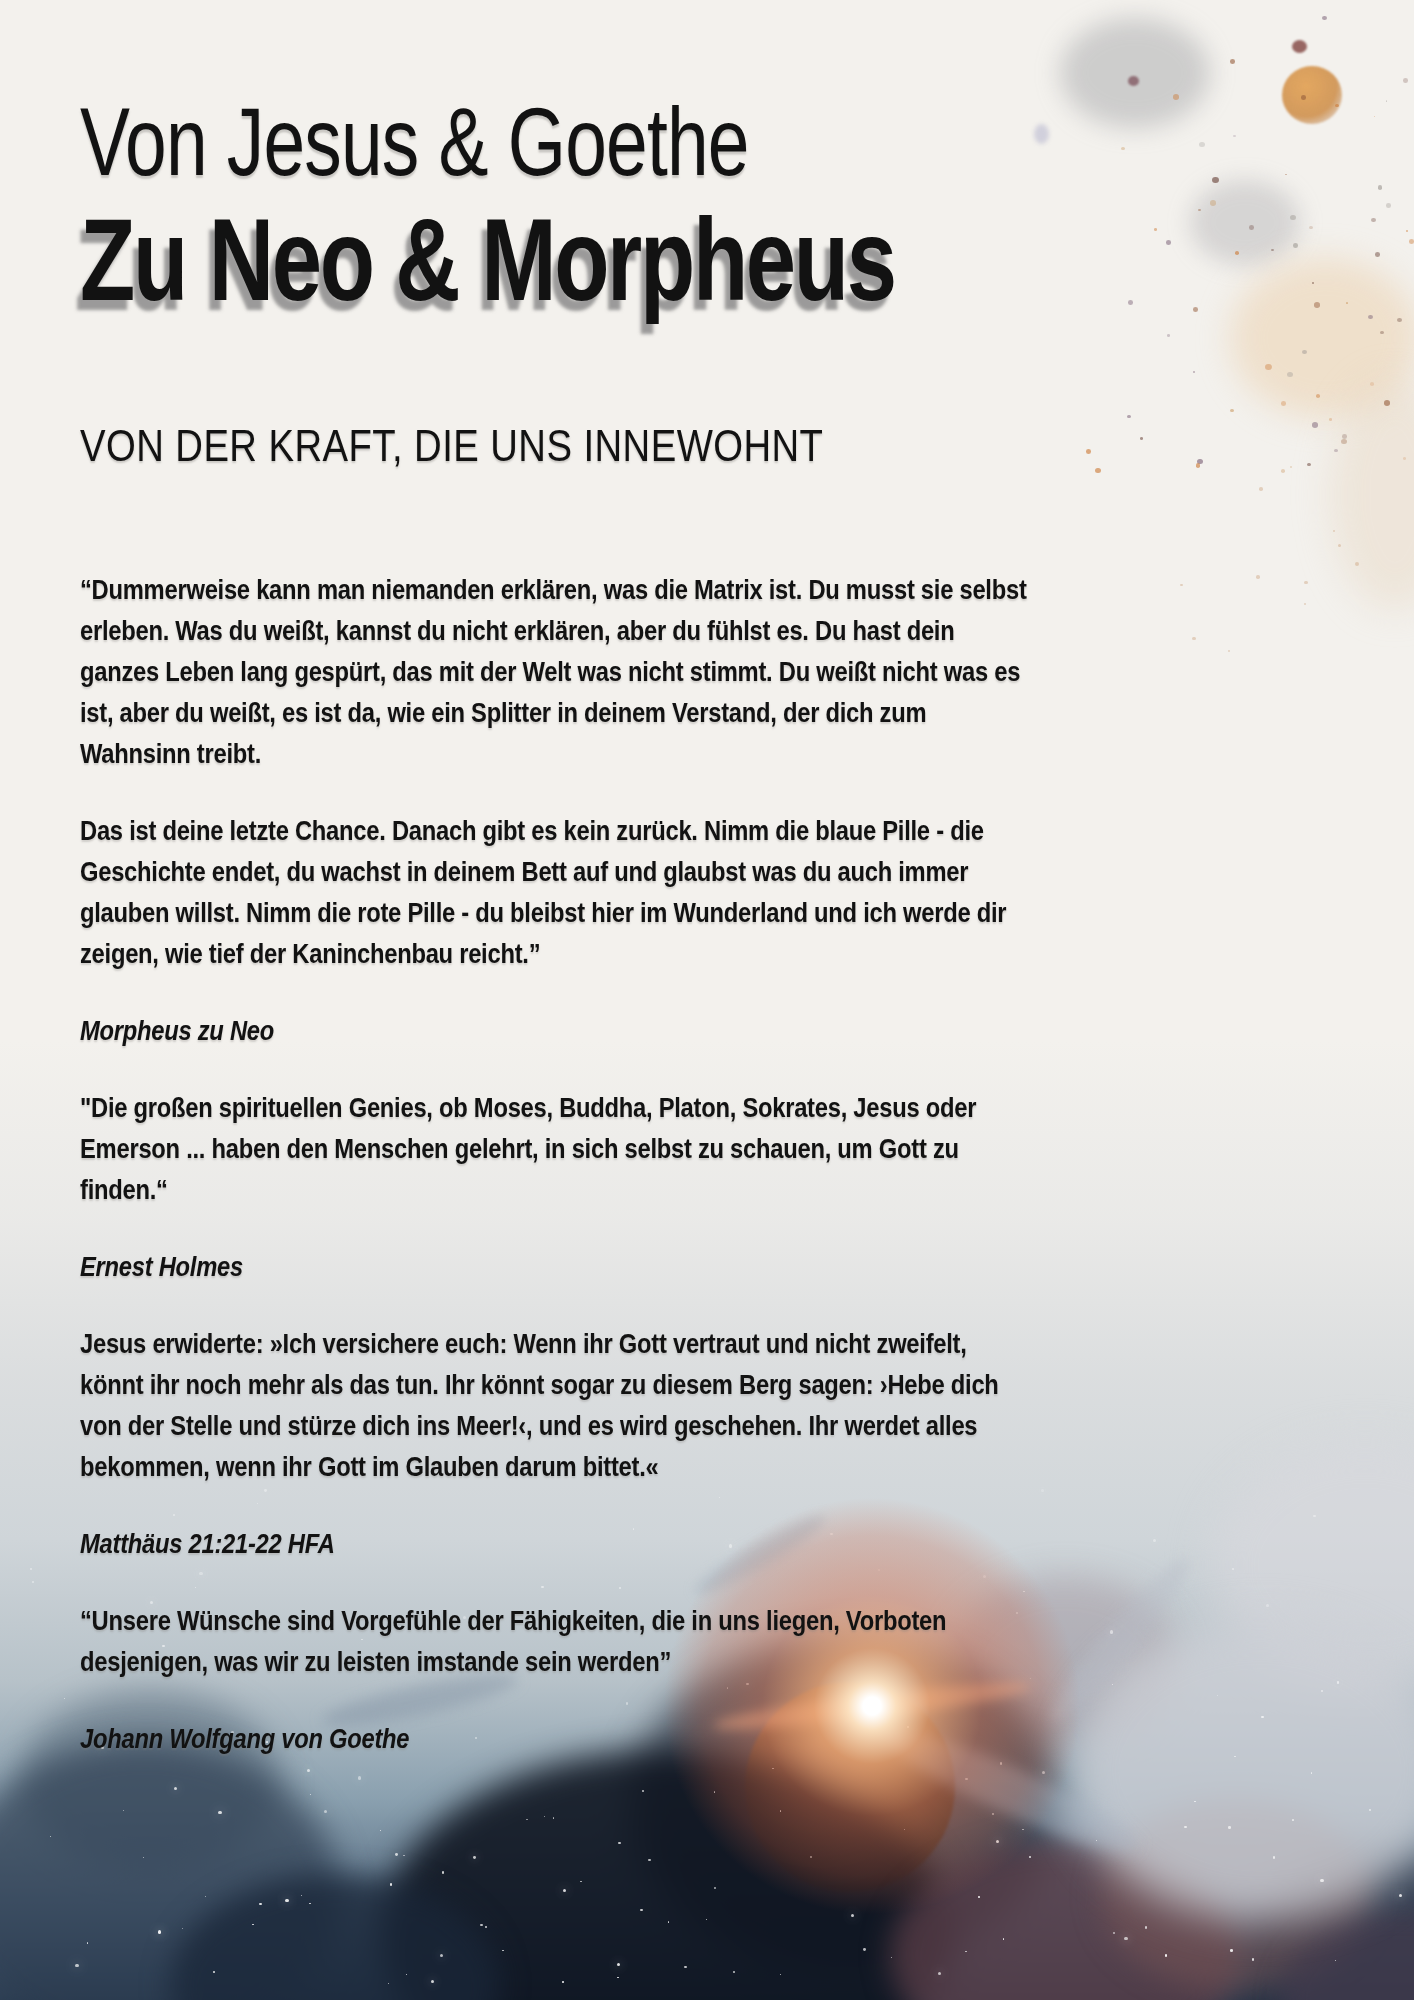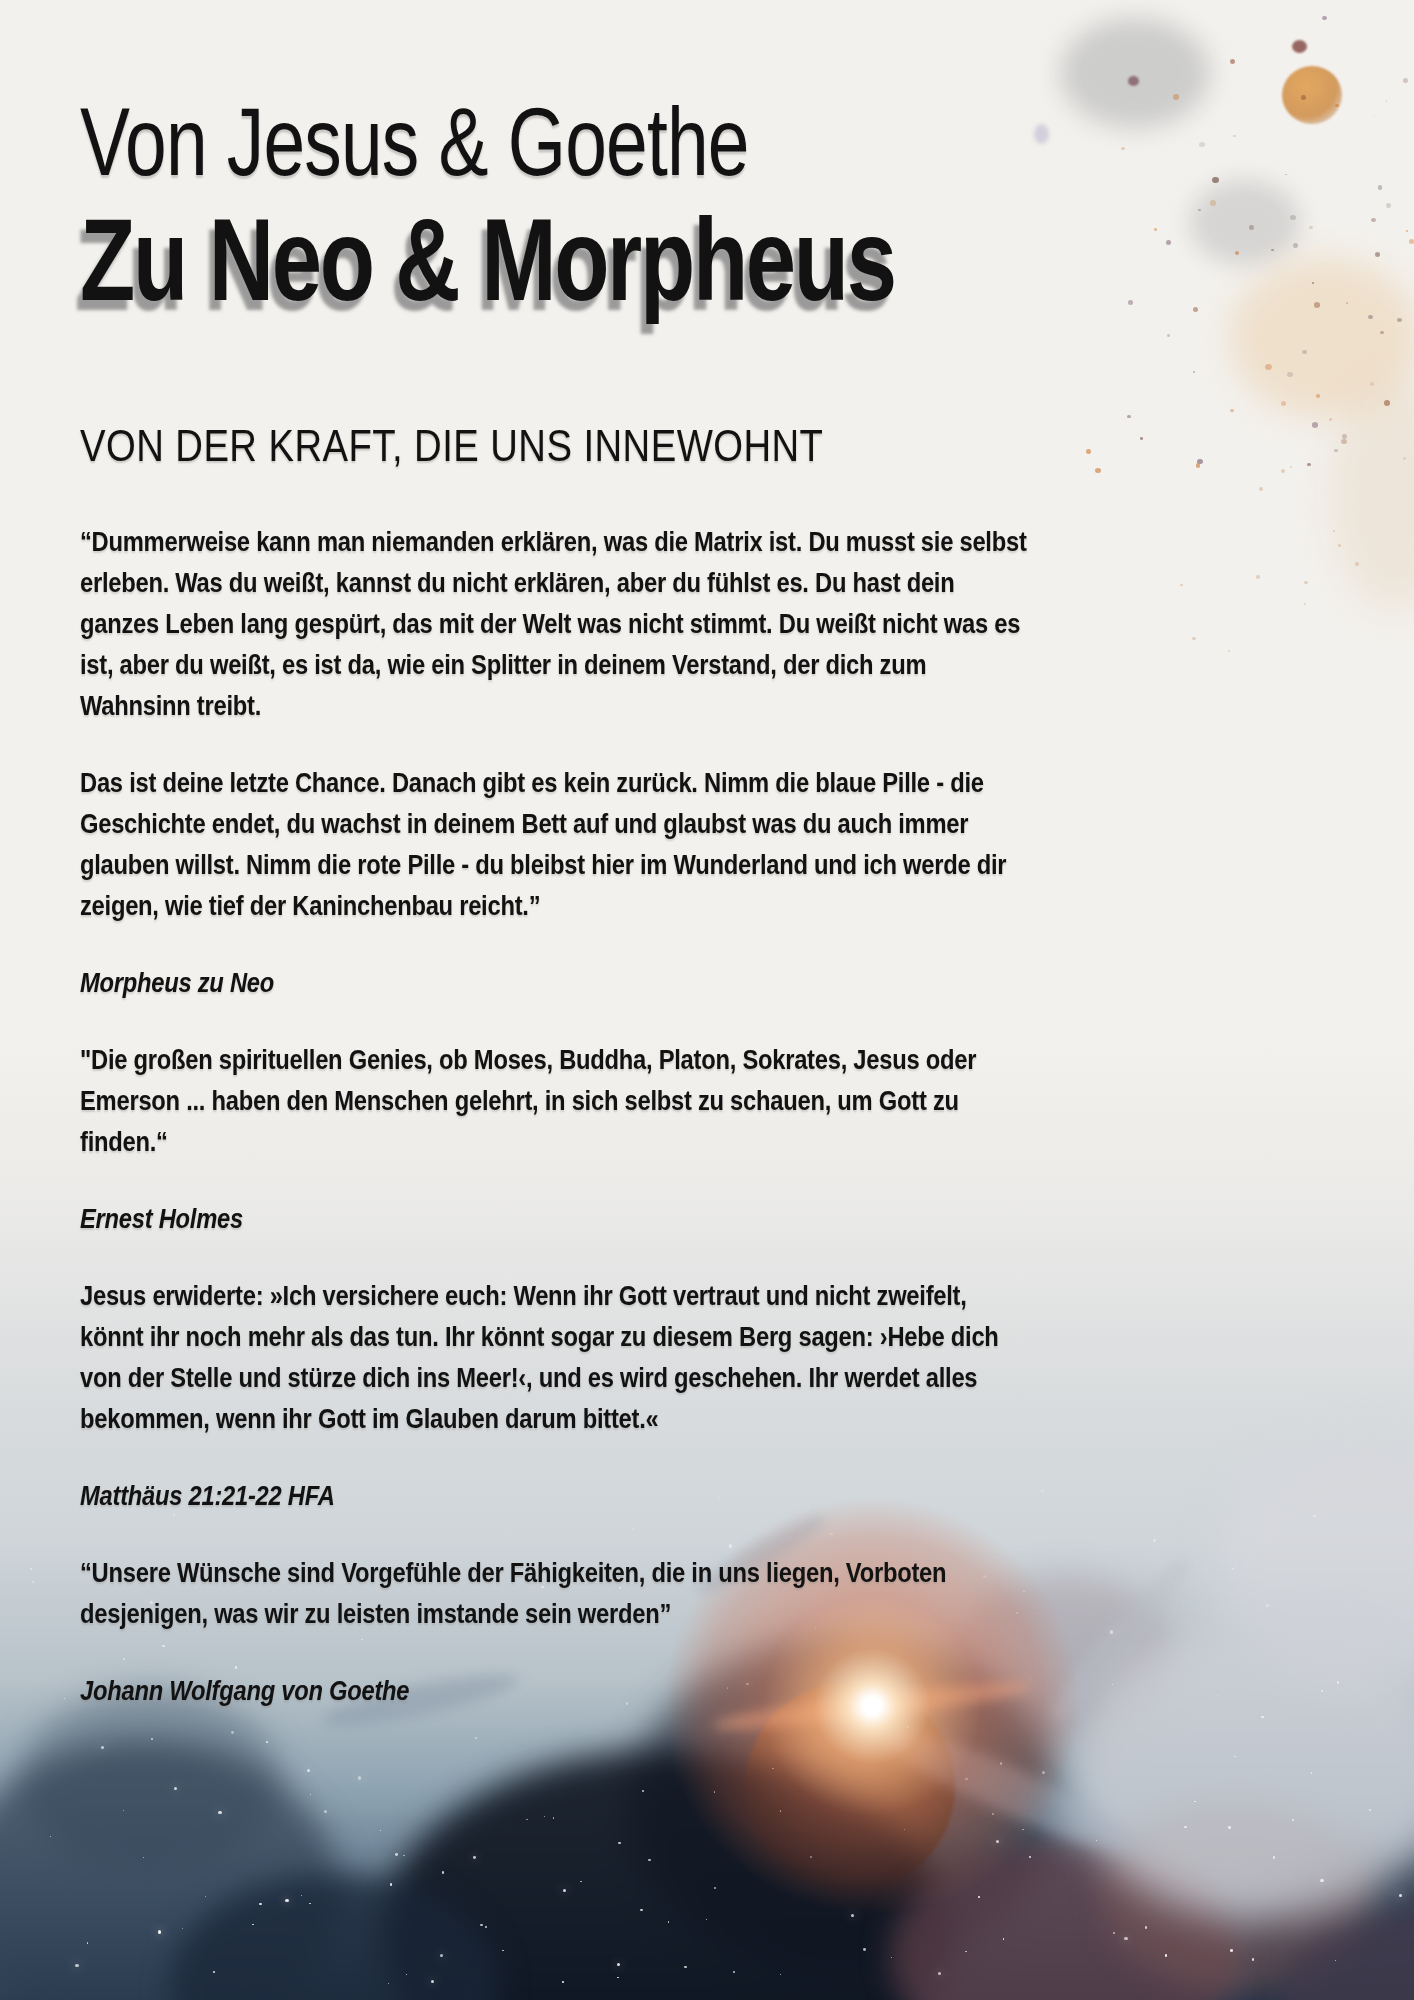--- a/index.html
+++ b/index.html
@@ -66,21 +66,21 @@
     background:rgba(255,196,156,0.5);transform:rotate(-7deg);filter:blur(6px);}
   
   .content{position:absolute;left:80px;top:0;width:1280px;z-index:5;}
   .content > div{transform-origin:0 0;white-space:pre;}
   .h1{margin-top:94px;font-size:96px;line-height:96px;font-weight:400;letter-spacing:-1px;
       transform:scaleX(0.78);text-shadow:0 3px 2px rgba(150,148,145,0.45);}
   .h2{margin-top:12px;font-size:116px;line-height:116px;font-weight:700;letter-spacing:-3px;
       transform:scaleX(0.78);text-shadow:-7px 10px 4px rgba(96,96,99,0.6);}
   .h3{margin-top:106px;font-size:44px;line-height:44px;font-weight:400;letter-spacing:0.5px;
       transform:scaleX(0.87);text-shadow:0 2px 2px rgba(150,148,145,0.45);}
-  .blocks{margin-top:54px;}
+  .blocks{margin-top:102px;}
   .blocks > div{transform-origin:0 0;white-space:pre;transform:scaleX(0.88);
       font-size:27px;line-height:41px;font-weight:700;letter-spacing:-0.3px;
       margin:0 0 36px 0;text-shadow:0 2px 2px rgba(128,126,124,0.3);}
   .blocks > div.attr{font-style:italic;}
   .star{position:absolute;border-radius:50%;background:#fff;}
   .speck{position:absolute;border-radius:50%;}
 </style>
 </head>
 <body>
 

